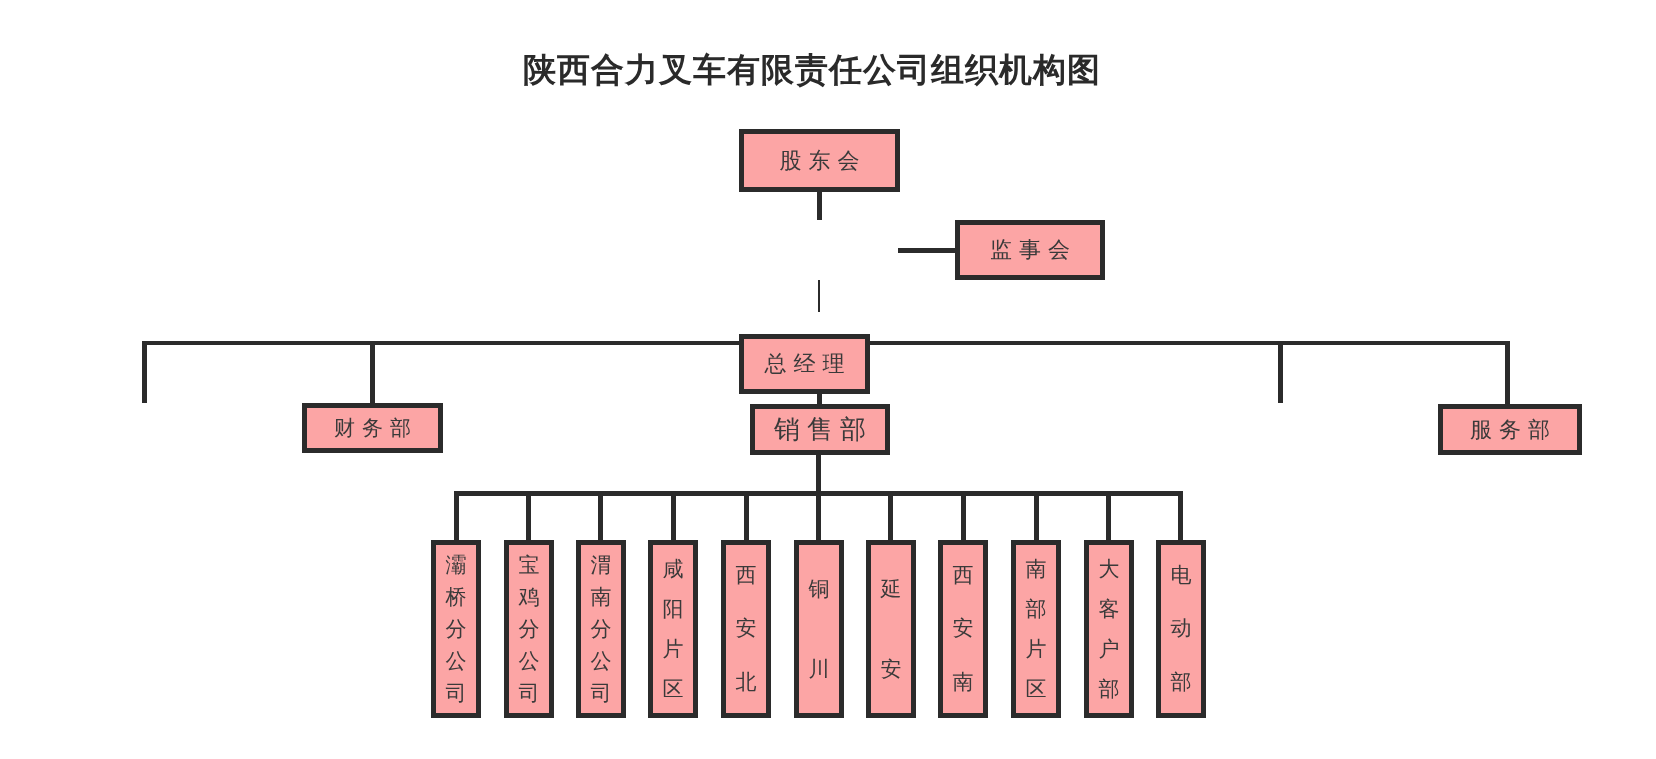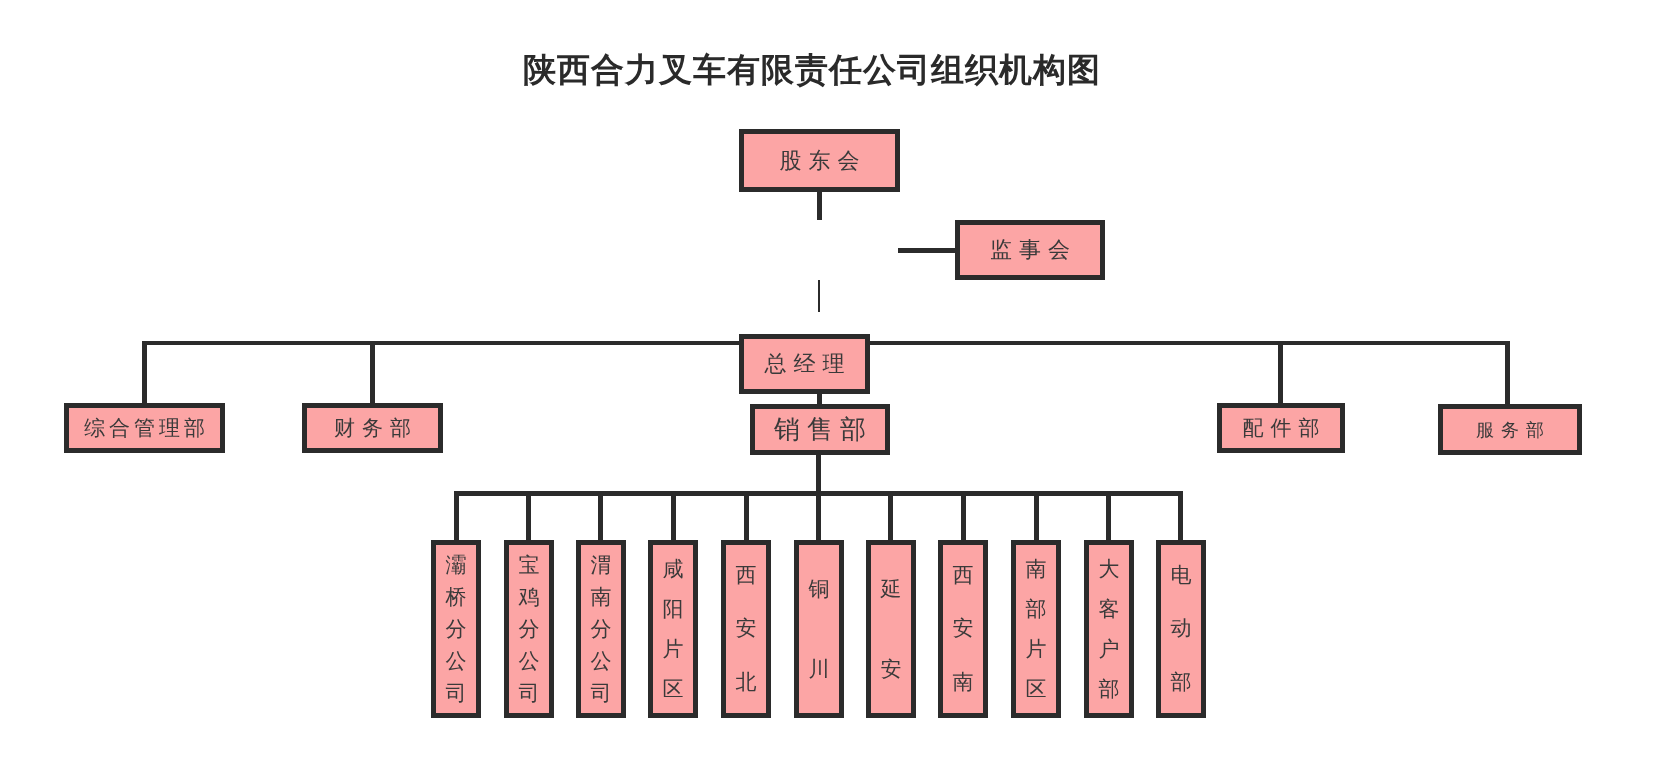--- a/index.html
+++ b/index.html
@@ -96,25 +96,23 @@
   <div class="line" style="left:888px; top:491px; width:5px; height:51px;"></div>
   <div class="line" style="left:961px; top:491px; width:5px; height:51px;"></div>
   <div class="line" style="left:1034px; top:491px; width:5px; height:51px;"></div>
   <div class="line" style="left:1106px; top:491px; width:5px; height:51px;"></div>
   <div class="line" style="left:1178px; top:491px; width:5px; height:51px;"></div>
 
   <div class="box hbox" style="left:739px; top:129px; width:161px; height:63px;">股东会</div>
   <div class="box hbox" style="left:955px; top:220px; width:150px; height:60px;">监事会</div>
   <div class="box hbox" style="left:739px; top:312px; width:131px; height:60px;margin-top:22px;">总经理</div>
 
-  <div class="box hbox" style="left:64px; top:403px; width:161px; height:50px; font-size:21px; letter-spacing:4px; text-indent:4px;">综合管理部</div>
   <div class="box hbox" style="left:302px; top:403px; width:141px; height:50px; font-size:21px;">财务部</div>
   <div class="box hbox" style="left:750px; top:404px; width:140px; height:51px; font-size:26px;">销售部</div>
-  <div class="box hbox" style="left:1217px; top:403px; width:128px; height:50px; font-size:21px;">配件部</div>
-  <div class="box hbox" style="left:1438px; top:404px; width:144px; height:51px; font-size:18px;">服务部</div>
+  <div class="box hbox" style="left:1438px; top:404px; width:144px; height:51px; font-size:22px;">服务部</div>
 
   <div class="box vbox" style="left:431px;">
       <span>灞</span>
       <span>桥</span>
       <span>分</span>
       <span>公</span>
       <span>司</span>
     </div>
   <div class="box vbox" style="left:504px;">
       <span>宝</span>

